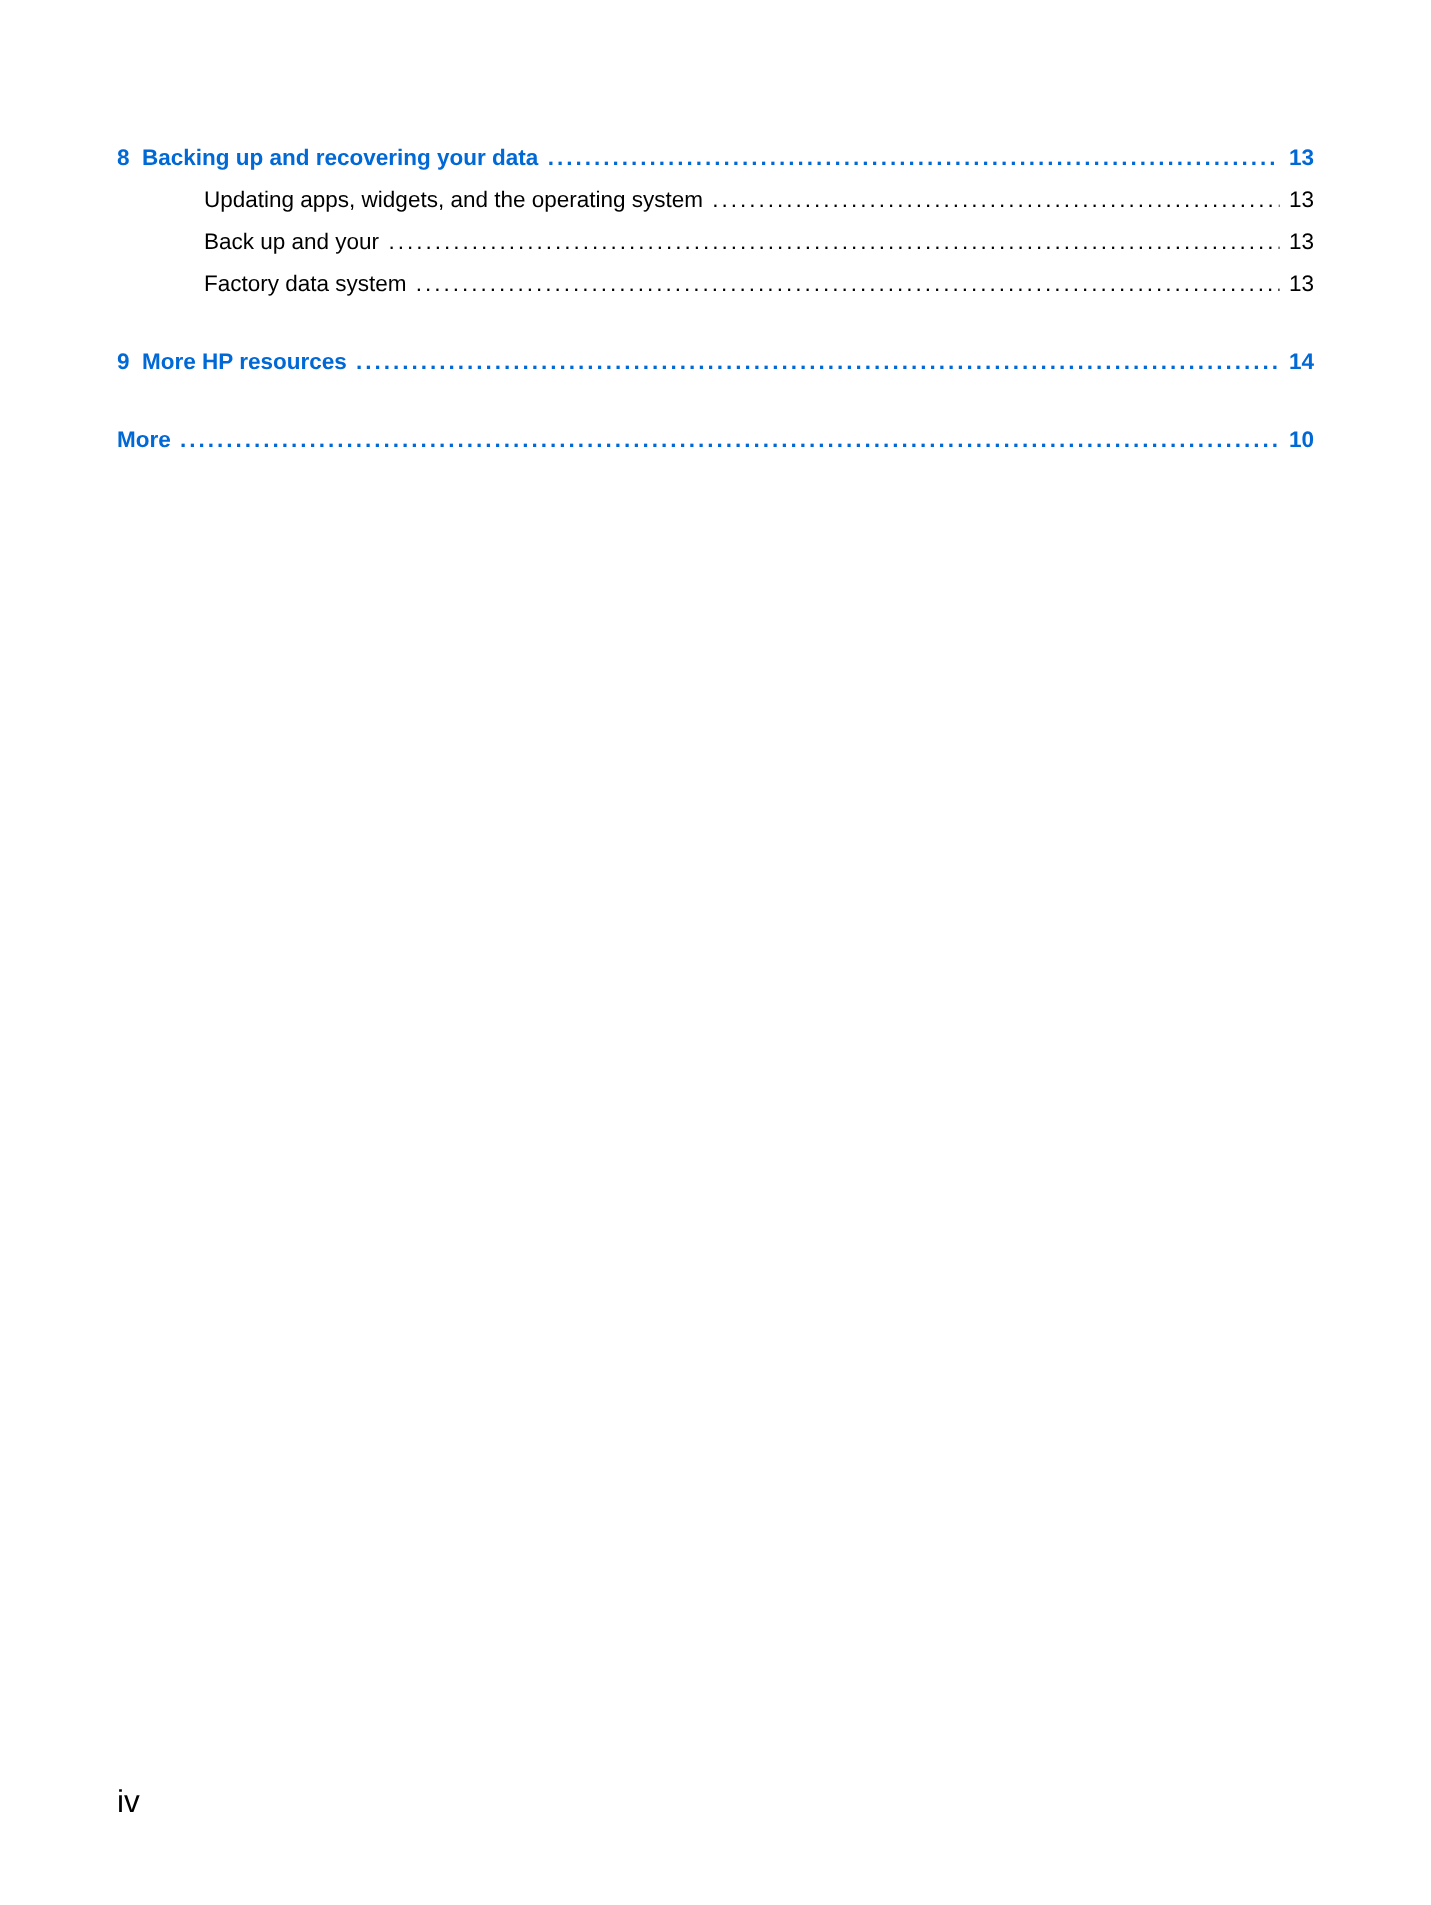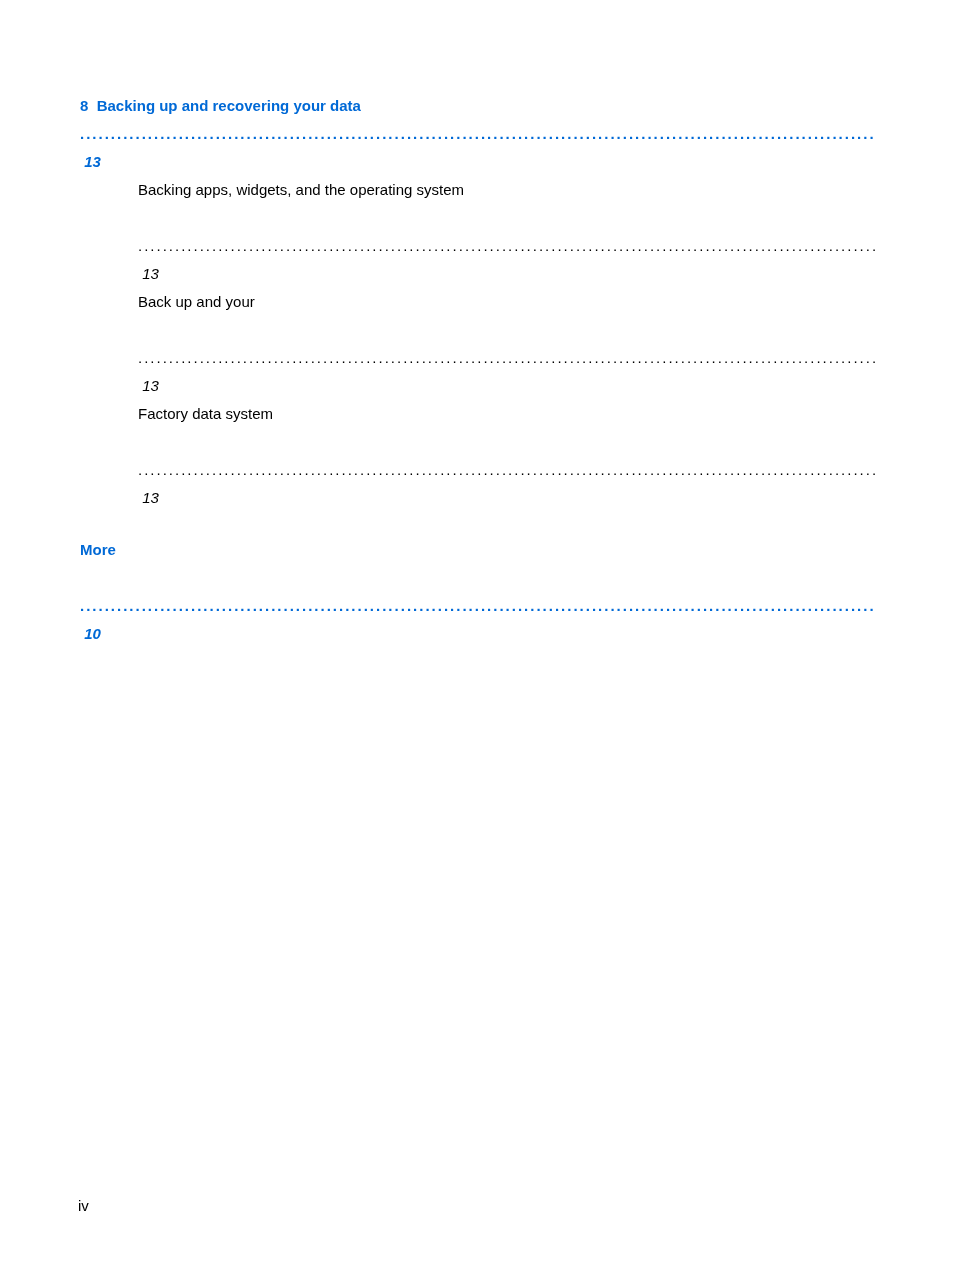--- a/index.html
+++ b/index.html
@@ -10,79 +10,84 @@
     padding: 92px 78px 0 78px;
     position: relative;
   }
   .toc-row {
     display: flex;
     align-items: baseline;
     font-size: 15px;
     line-height: 28px;
     white-space: nowrap;
     overflow: hidden;
-    flex-direction: column;
   }
   .toc-row .label { flex: 0 0 auto; }
   .toc-row .leader {
     flex: 1 1 auto;
     overflow: hidden;
     margin: 0 2px;
   }
   .toc-row .leader::after {
     content: "........................................................................................................................................................................................................................................................................................................";
     letter-spacing: 2px;
     color: inherit;
   }
-  .toc-row .page-num { flex: 0 0 auto; font-style: italic; }
+  .toc-row .page-num { flex: 0 0 auto; }
   .chapter { color: #0069d6; font-weight: bold; margin-top: 24px; }
   .chapter:first-child { margin-top: 0; }
   .sub { color: #000; font-weight: normal; margin-left: 58px; }
   .sub .leader::after { letter-spacing: 2px; }
   .footer {
     position: absolute;
     bottom: 56px;
     left: 78px;
-    font-size: 15px;
+    font-size: 21px;
     color: #000;
   }
 </style>
 </head>
 <body>
 
 <div class="page">
 
   <div class="toc-row chapter">
     <span class="label">
       <span>8</span>&nbsp;&nbsp;<span>Backing up and recovering your data</span>&nbsp;</span>
     <span class="leader"></span>
     <span class="page-num">&nbsp;<span>13</span></span>
   </div>
 
   <div class="toc-row sub">
-    <span class="label">Backing apps, widgets, and the operating system</span>
+    <span class="label">Updating apps, widgets, and the operating system</span>
     <span class="label">&nbsp;</span>
     <span class="leader"></span>
     <span class="page-num">&nbsp;<span>13</span></span>
   </div>
 
   <div class="toc-row sub">
     <span class="label">Back up and your</span>
     <span class="label">&nbsp;</span>
     <span class="leader"></span>
     <span class="page-num">&nbsp;<span>13</span></span>
   </div>
 
   <div class="toc-row sub">
     <span class="label">Factory data system</span>
     <span class="label">&nbsp;</span>
     <span class="leader"></span>
     <span class="page-num">&nbsp;<span>13</span></span>
   </div>
 
+  <div class="toc-row chapter">
+    <span class="label">
+      <span>9</span>&nbsp;&nbsp;<span>More HP resources</span>&nbsp;</span>
+    <span class="leader"></span>
+    <span class="page-num">&nbsp;<span>14</span></span>
+  </div>
 
   <div class="toc-row chapter">
     <span class="label">More</span>
     <span class="label">&nbsp;</span>
     <span class="leader"></span>
     <span class="page-num">&nbsp;<span>10</span></span>
   </div>
 
   <div class="footer">
     <span>iv</span>

